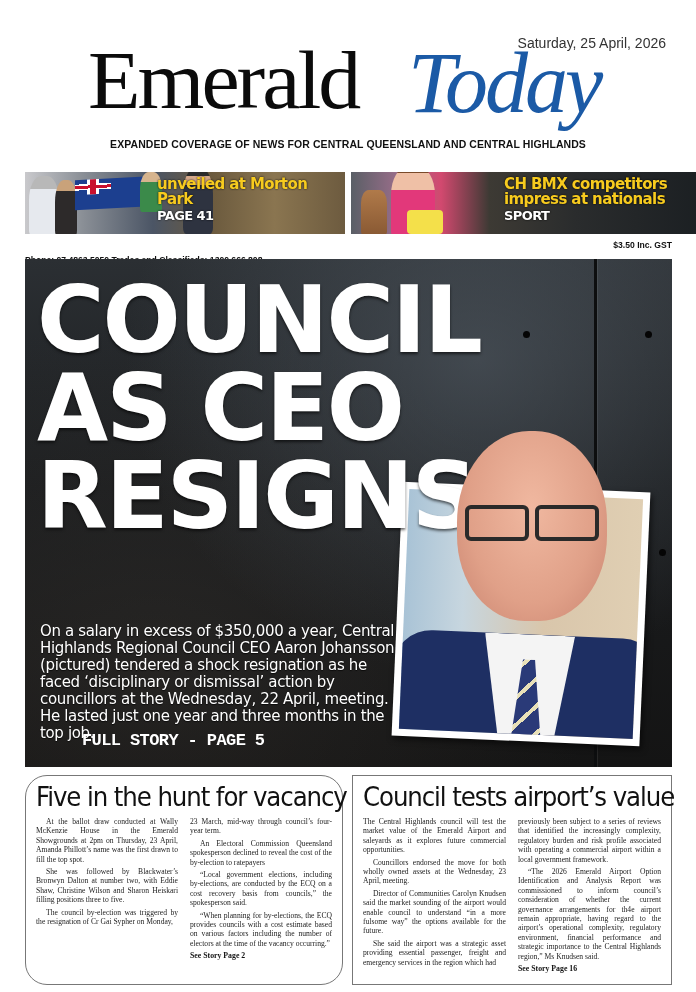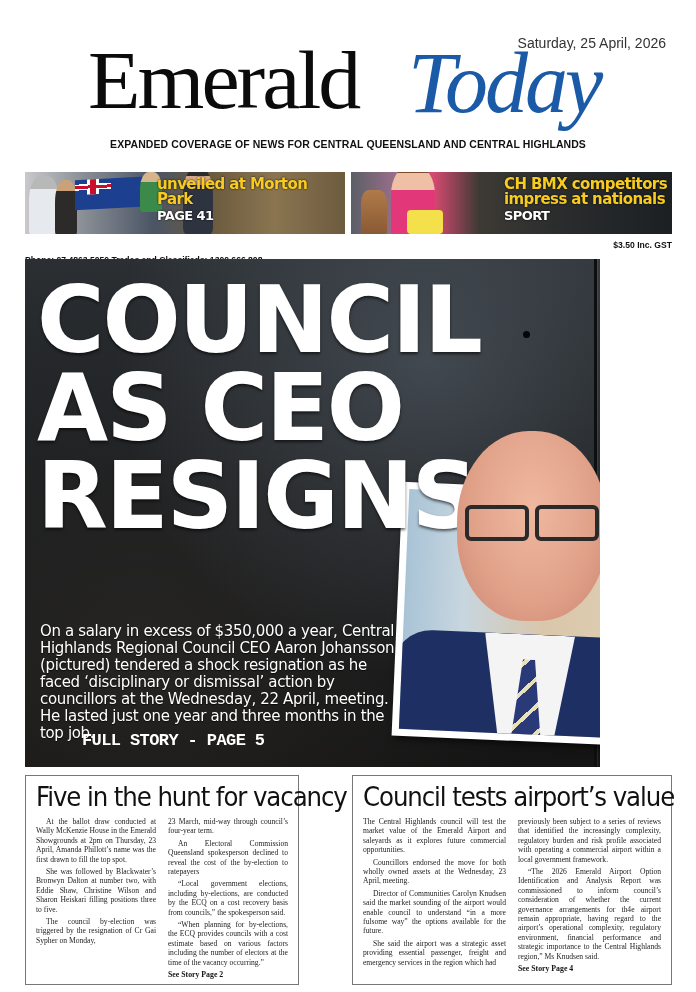--- a/index.html
+++ b/index.html
@@ -9,41 +9,41 @@
   .dateline { position: absolute; top: 35px; right: 30px; font-size: 14px; color: #333; font-family: "Liberation Sans", sans-serif; }
 
   .masthead { position: absolute; top: 40px; left: 88px; width: 530px; height: 90px; white-space: nowrap; }
   .mast-emerald { position: absolute; left: 0; top: 0; font-family: "Liberation Serif", serif; font-size: 86px; letter-spacing: -3px; color: #0b0b0b; line-height: 1; transform: scaleY(0.95); transform-origin: top left; }
   .mast-today { position: absolute; left: 320px; top: 0; font-family: "Liberation Serif", serif; font-style: italic; font-size: 86px; letter-spacing: -3px; color: #1b5aa6; line-height: 1; }
 
   .tagline { position: absolute; top: 138px; left: 0; width: 696px; text-align: center; font-size: 11.4px; font-weight: bold; letter-spacing: 0.1px; color: #111; transform: scaleX(0.92); transform-origin: center; }
 
   .teaser { position: absolute; top: 172px; height: 62px; overflow: hidden; }
   .teaser-left { left: 25px; width: 320px; background: linear-gradient(90deg, #c9c9cc 0%, #8a8f96 18%, #4b5565 40%, #6b5a3e 58%, #8a7550 78%, #6d5b3f 100%); }
-  .teaser-right { left: 351px; width: 321px; background: linear-gradient(90deg, #5a5f66 0%, #9b6e8b 14%, #d2496f 26%, #3d3a34 40%, #2a2c2d 65%, #1c2023 100%); }
+  .teaser-right { left: 351px; width: 346px; background: linear-gradient(90deg, #5a5f66 0%, #9b6e8b 14%, #d2496f 26%, #3d3a34 40%, #2a2c2d 65%, #1c2023 100%); }
 
   .flag { position: absolute; left: 50px; top: 6px; width: 84px; height: 30px; background: #1c3f8f; transform: skewY(-3deg); }
   .flag::before { content: ""; position: absolute; left: 0; top: 0; width: 36px; height: 15px; background:
       linear-gradient(0deg, transparent 40%, #c8102e 40%, #c8102e 60%, transparent 60%),
       linear-gradient(90deg, transparent 42%, #c8102e 42%, #c8102e 58%, transparent 58%),
       linear-gradient(0deg, transparent 30%, #fff 30%, #fff 70%, transparent 70%),
       linear-gradient(90deg, transparent 34%, #fff 34%, #fff 66%, transparent 66%); }
   .person { position: absolute; border-radius: 40% 40% 10% 10%; }
 
   .teaser-text { position: absolute; right: 6px; top: 5px; text-align: left; font-weight: bold; line-height: 1.02; font-family: "DejaVu Sans", sans-serif; letter-spacing: -0.6px; }
   .teaser-left .teaser-text { left: 132px; right: auto; }
   .teaser-right .teaser-text { left: 153px; right: auto; }
   .teaser-head { color: #f7cb1f; font-size: 15px; text-shadow: 0 0 2px #000; display: block; }
   .teaser-page { color: #fff; font-size: 13px; text-shadow: 0 0 2px #000; display: block; margin-top: 1px; }
 
   .infobar { position: absolute; top: 240px; left: 25px; width: 647px; font-size: 8.6px; font-weight: bold; color: #111; }
   .infobar .phone { position: absolute; left: 0; top: 0; margin-top: 15px; }
   .infobar .price { position: absolute; right: 0; top: 0; }
 
-  .hero { position: absolute; left: 25px; top: 259px; width: 575px; height: 508px; overflow: hidden;
+  .hero { position: absolute; left: 25px; top: 259px; width: 647px; height: 508px; overflow: hidden;
     background:
       radial-gradient(ellipse at 70% 20%, rgba(90,100,110,0.55) 0%, rgba(30,32,35,0) 55%),
       radial-gradient(ellipse at 20% 80%, rgba(60,55,50,0.4) 0%, rgba(0,0,0,0) 60%),
       linear-gradient(180deg, #2b2f33 0%, #1b1d1f 45%, #141414 100%); padding-left: 24px; }
   .hero-seam { position: absolute; left: 569px; top: 0; width: 3px; height: 508px; background: #0d0e0f; box-shadow: 1px 0 0 rgba(255,255,255,0.08); }
   .hero-hole { position: absolute; width: 7px; height: 7px; border-radius: 50%; background: #050505; }
 
   .headline { position: absolute; left: 12px; top: 18px; color: #fff; font-family: "DejaVu Sans", sans-serif; font-weight: bold; font-size: 92px; line-height: 88px; letter-spacing: -2px; white-space: nowrap; transform: scaleX(1.0); text-shadow: 0 2px 3px rgba(0,0,0,0.6); z-index: 2; }
   .headline span { display: block; }
 
@@ -55,21 +55,21 @@
   .glasses::before { left: 0; }
   .glasses::after { right: 0; }
   .suit { position: absolute; left: -10px; top: 140px; width: 270px; height: 120px; background: #1e2f63; border-radius: 40px 40px 0 0; z-index: 2; }
   .shirt { position: absolute; left: 82px; top: 140px; width: 90px; height: 110px; background: #f4f4f4; clip-path: polygon(0 0, 100% 0, 80% 100%, 20% 100%); z-index: 3; }
   .tie { position: absolute; left: 112px; top: 165px; width: 30px; height: 80px; background: repeating-linear-gradient(135deg, #2a3a78 0 8px, #e8e0b8 8px 12px, #2a3a78 12px 20px); clip-path: polygon(30% 0, 70% 0, 100% 100%, 0 100%); z-index: 4; }
 
   .standfirst { position: absolute; left: 15px; top: 364px; width: 355px; color: #fff; font-size: 15px; line-height: 17px; font-family: "DejaVu Sans", sans-serif; letter-spacing: -0.35px; z-index: 3; text-shadow: 0 1px 1px rgba(0,0,0,0.7); }
   .fullstory { position: absolute; left: 15px; top: 472px; color: #fff; font-family: Liberation Mono, monospace; font-weight: bold; font-size: 17px; letter-spacing: -0.6px; z-index: 3; margin-left: 42px; }
 
   .story { position: absolute; top: 775px; height: 210px; border: 1px solid #777; background: #fff; padding: 6px 10px 0 10px; }
-  .story-left { left: 25px; width: 274px; }
+  .story-left { left: 25px; width: 318px; border-radius: 22px; }
   .story-right { left: 352px; width: 320px; }
   .story-title { font-family: "DejaVu Sans", sans-serif; font-size: 24.5px; letter-spacing: -1.1px; font-weight: normal; color: #111; white-space: nowrap; line-height: 30px; transform: scaleY(1.05); transform-origin: top left; }
   .story-cols { display: flex; gap: 12px; margin-top: 5px; }
   .story-col { flex: 1; font-family: "Liberation Serif", serif; font-size: 7.6px; line-height: 9.4px; color: #222; text-align: justify; }
   .story-col p { text-indent: 10px; margin-bottom: 3px; }
   .story-col p.first { text-indent: 0; }
   .see-story { text-align: left; font-weight: bold; font-family: "Liberation Serif", serif; font-size: 7.8px; color: #111; margin-top: 2px; }
 </style>
 </head>
 <body>
@@ -161,16 +161,16 @@
   <div class="story-cols">
     <div class="story-col">
       <p class="first">The Central Highlands council will test the market value of the Emerald Airport and saleyards as it explores future commercial opportunities.</p>
       <p>Councillors endorsed the move for both wholly owned assets at the Wednesday, 23 April, meeting.</p>
       <p>Director of Communities Carolyn Knudsen said the market sounding of the airport would enable council to understand “in a more fulsome way” the options available for the future.</p>
       <p>She said the airport was a strategic asset providing essential passenger, freight and emergency services in the region which had</p>
     </div>
     <div class="story-col">
       <p class="first">previously been subject to a series of reviews that   identified the increasingly complexity, regulatory burden and risk profile associated with operating a commercial airport within a local government framework.</p>
       <p>“The 2026 Emerald Airport Option Identification and Analysis Report was commissioned to inform council’s consideration of whether the current governance arrangements for th4e airport remain appropriate, having regard to the airport’s operational complexity, regulatory environment, financial performance and strategic importance to the Central Highlands region,” Ms Knudsen said.</p>
-      <div class="see-story">See Story Page 4</div>
+      <div class="see-story">See Story Page 16</div>
     </div>
   </div>
 </div>
 
 </body></html>

